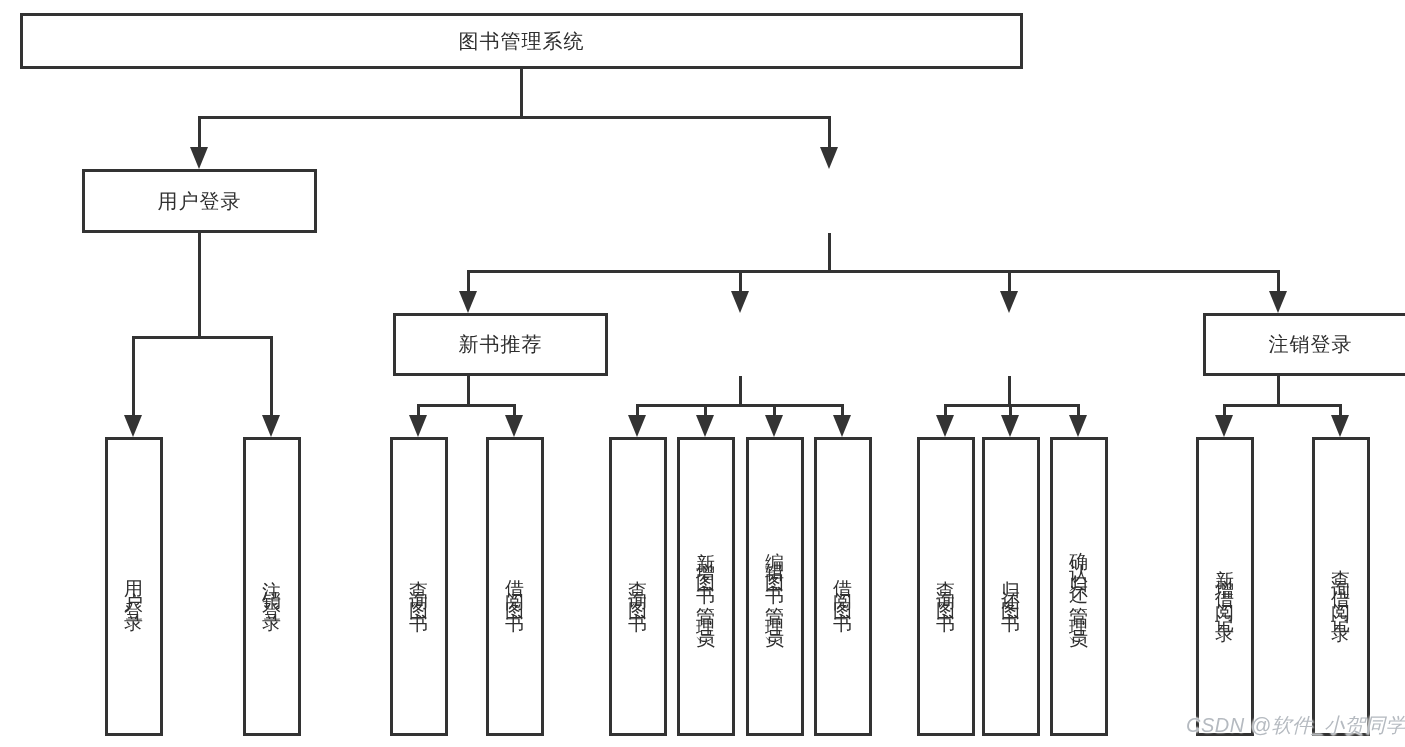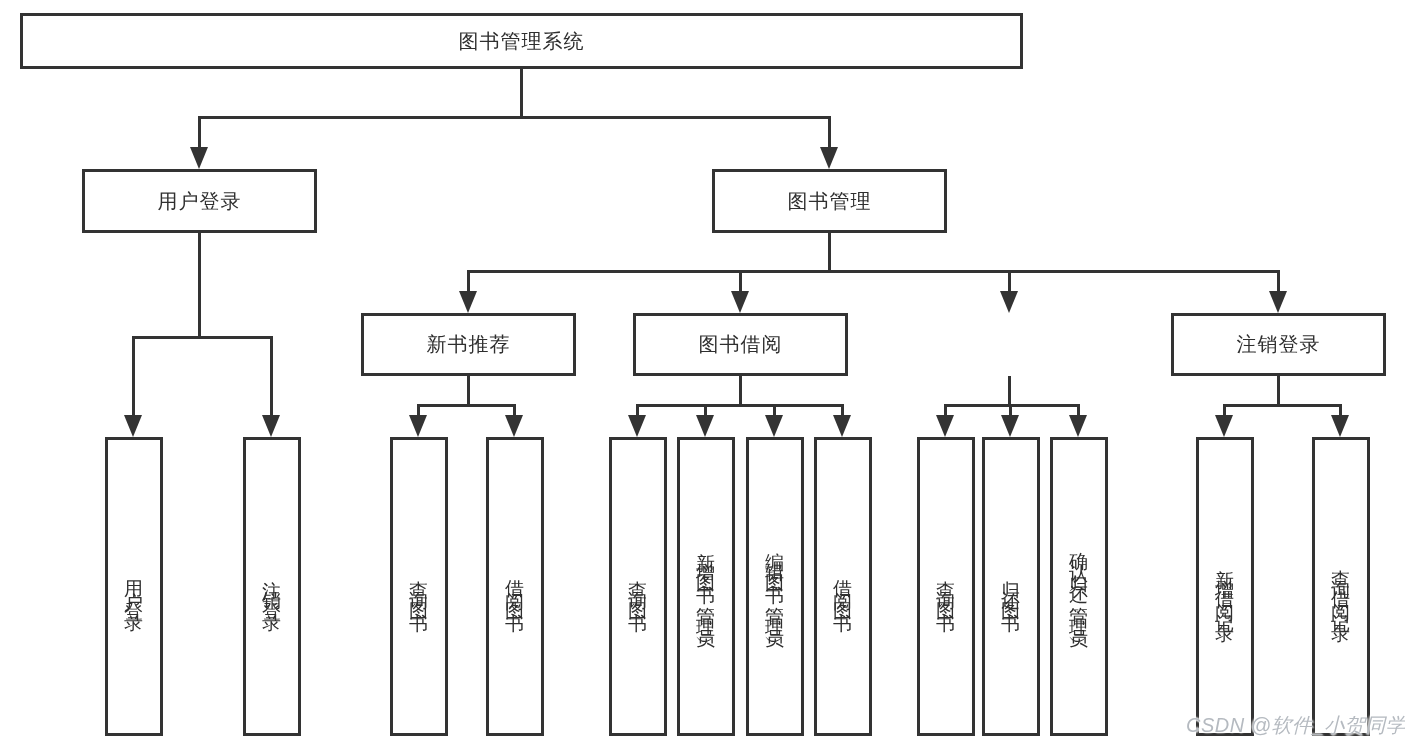--- a/index.html
+++ b/index.html
@@ -28,21 +28,21 @@
     border: 3px solid var(--line);
     background: var(--background);
     display: flex;
     align-items: center;
     justify-content: center;
     color: var(--text);
   }
   .hbox { font-size: 20px; letter-spacing: 1px; white-space: nowrap; }
   .root-box  { left: 20px;  top: 13px;  width: 1003px; height: 56px; }
   .lvl2      { top: 169px; width: 235px; height: 64px; }
-  .lvl3      { top: 313px; width: 215px; height: 63px; }
+  .lvl3      { top: 313px; width: 215px; height: 63px; margin-left: 32px; }
   .vbox      { top: 437px; width: 58px;  height: 299px; }
   .vtext {
     writing-mode: vertical-lr;
     font-size: 19px;
     letter-spacing: 11px;
     line-height: 1;
     white-space: nowrap;
   }
   
   .vline { position: absolute; width: 3px;  background: var(--line); }
@@ -82,41 +82,35 @@
   </div>
 
   <div class="vline" style="left:520px; top:69px; height:50px;"></div>
   <div class="hline" style="left:198px; top:116px; width:632px;"></div>
   <div class="drop" style="left:198px; top:116px; height:31px;"></div>
   <div class="drop" style="left:828px; top:116px; height:31px;"></div>
 
   <div class="box hbox lvl2" style="left:82px;">
     <span>用户登录</span>
   </div>
-  <div class="box hbox lvl2" style="left:712px;">
-    <span>图书管理</span>
-  </div>
 
   <div class="vline" style="left:198px; top:233px; height:106px;"></div>
   <div class="hline" style="left:132px; top:336px; width:141px;"></div>
   <div class="drop" style="left:132px; top:336px; height:79px;"></div>
   <div class="drop" style="left:270px; top:336px; height:79px;"></div>
 
   <div class="vline" style="left:828px; top:233px; height:40px;"></div>
   <div class="hline" style="left:467px; top:270px; width:813px;"></div>
   <div class="drop" style="left:467px; top:270px; height:21px;"></div>
   <div class="drop" style="left:739px; top:270px; height:21px;"></div>
   <div class="drop" style="left:1008px; top:270px; height:21px;"></div>
   <div class="drop" style="left:1277px; top:270px; height:21px;"></div>
 
   <div class="box hbox lvl3" style="left:361px;">
     <span>新书推荐</span>
-  </div>
-  <div class="box hbox lvl3" style="left:633px;">
-    <span>图书借阅</span>
   </div>
   <div class="box hbox lvl3" style="left:1171px;">
     <span>注销登录</span>
   </div>
 
   <div class="vline" style="left:467px; top:376px; height:31px;"></div>
   <div class="hline" style="left:417px; top:404px; width:99px;"></div>
   <div class="drop" style="left:417px; top:404px; height:11px;"></div>
   <div class="drop" style="left:513px; top:404px; height:11px;"></div>
 

